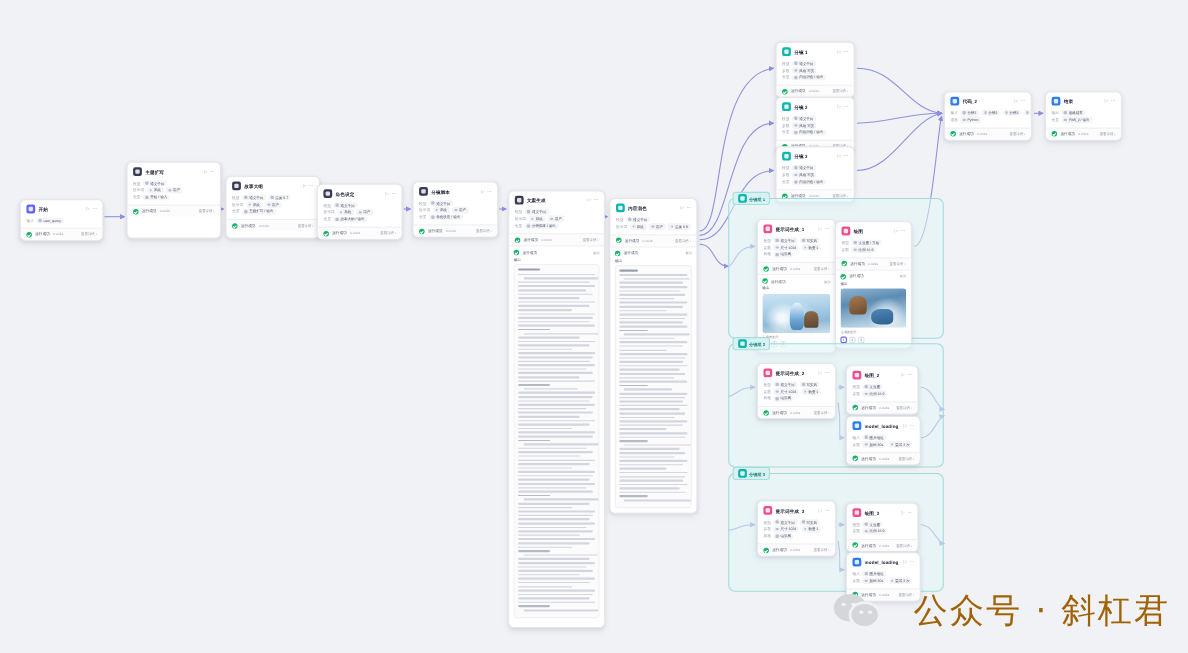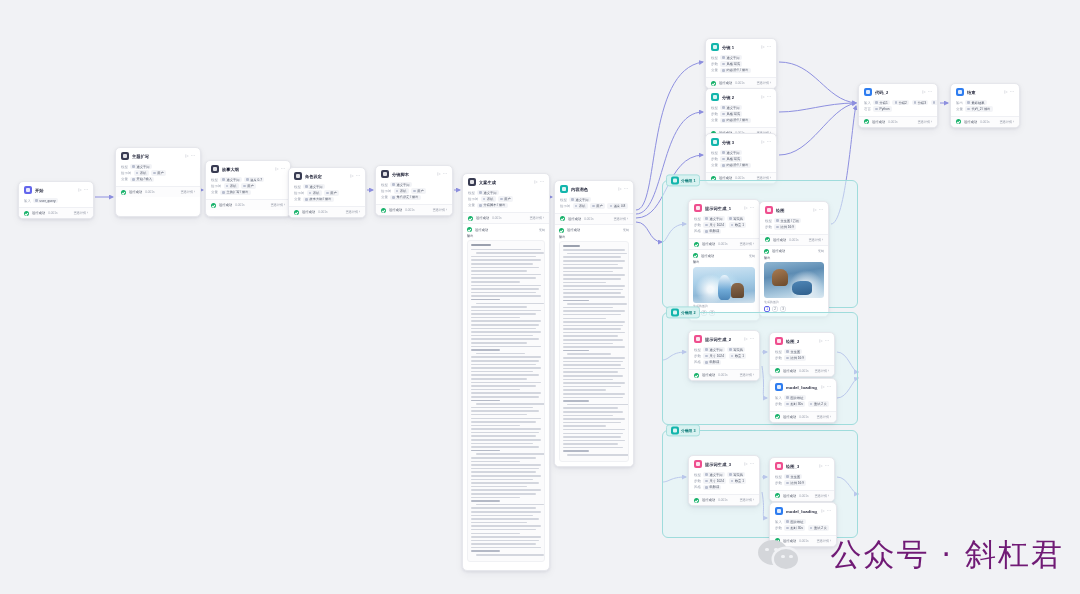--- a/index.html
+++ b/index.html
@@ -120,21 +120,21 @@
   
   .pills{ display:flex; gap:2px; margin-top:2px;}
   .pill{ width:6px;height:6px;border:1px solid #e2e4ea;border-radius:2px;background:#fff;
          font-size:3px;color:#6b7280;display:flex;align-items:center;justify-content:center;}
   .pill.on{ border-color:#6366ec; color:#4b50b8;}
 
   
   #wm {
     position:absolute; right:16px; bottom:18px;
     display:flex; align-items:center; gap:28px;
-    color:#701a75; pointer-events:none; user-select:none;justify-content:space-between;
+    color:#a16207; pointer-events:none; user-select:none;justify-content:space-between;
   }
   #wm .wmtext{ font-size:31px; letter-spacing:2px; font-family:"DejaVu Sans", sans-serif;}
   .wechat{ position:relative; width:44px; height:30px; }
   .wechat .b1{ position:absolute; left:0; top:0; width:30px;height:25px;border-radius:50%;background:#d4d6da;}
   .wechat .b2{ position:absolute; left:16px; top:9px; width:24px;height:20px;border-radius:50%;background:#d4d6da; box-shadow:0 0 0 2.5px #f1f2f5;}
   .wechat .e{ position:absolute; width:3.4px;height:3.4px;border-radius:50%;background:#f1f2f5;}
 </style>
 </head>
 <body>
 

